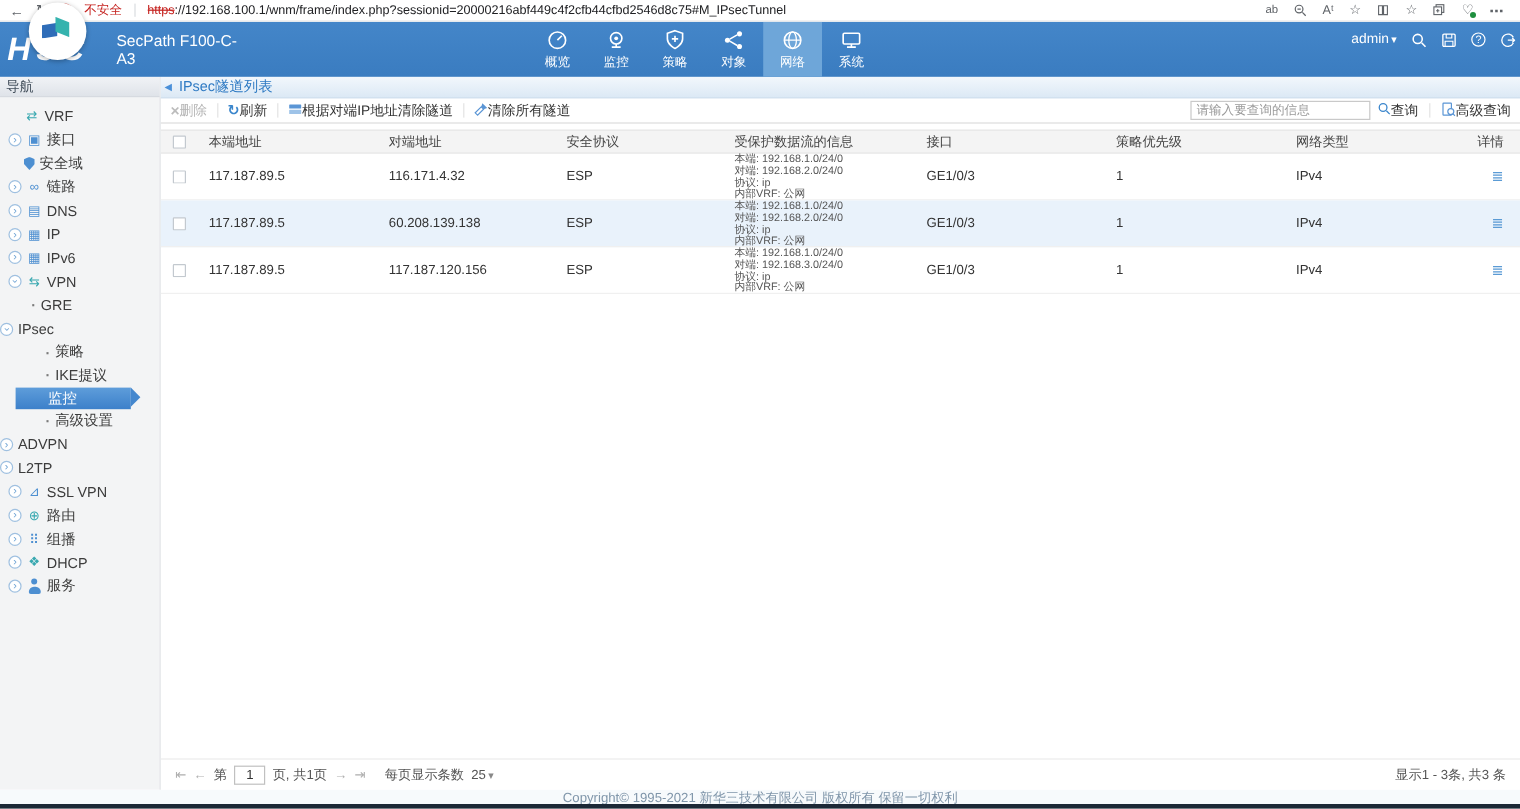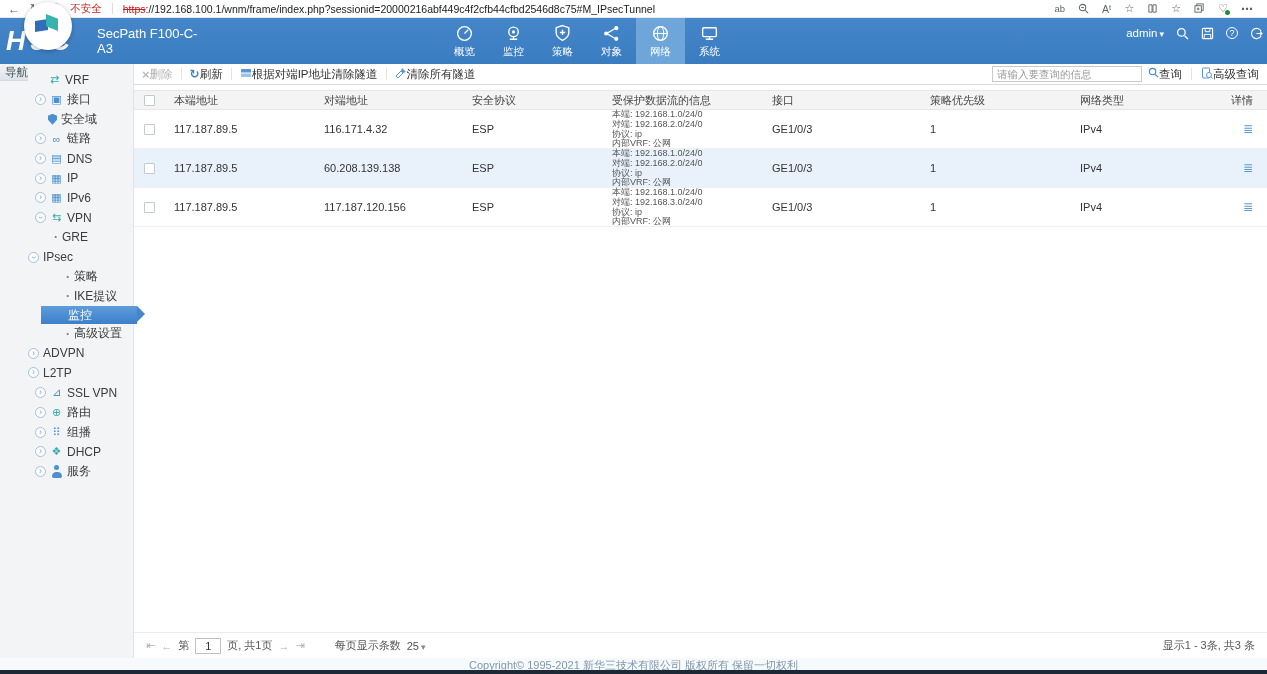--- a/index.html
+++ b/index.html
@@ -37,21 +37,21 @@
   .nav-tile.active{background:#6ea6d9}
   .nav-tile svg{display:block}
   .nav-tile .nlabel{font-size:10.5px;margin-top:2px}
   .header-right{position:absolute;right:0;top:0;height:30px;display:flex;align-items:center;gap:12px;padding-right:4px;font-size:11.5px;overflow:hidden}
   .caret::before{content:"▾";font-size:9px;margin-left:2px}
   .hicon{display:inline-flex;align-items:center;justify-content:center;cursor:pointer}
   .help-circle{width:12px;height:12px;border:1px solid #fff;border-radius:50%;font-size:9px;display:inline-flex;align-items:center;justify-content:center}
 
   
   .main-row{display:flex;height:594px}
-  .sidebar{width:134px;background:#f3f4f5;border-right:1px solid #e0e2e5;display:flex;flex-direction:row}
+  .sidebar{width:134px;background:#f3f4f5;border-right:1px solid #e0e2e5;display:flex;flex-direction:column}
   .sidebar-title{height:17px;background:linear-gradient(#f1f3f6,#dfe3e9);border-bottom:1px solid #d6dae0;font-size:11.5px;color:#44505c;display:flex;align-items:center;padding-left:5px;flex:0 0 auto}
   .nav-list{padding-top:6px}
   .nav-item{height:19.7px;display:flex;align-items:center;font-size:12px;color:#3c3c3c;cursor:pointer;gap:4px;white-space:nowrap}
   .lvl1{padding-left:7px}
   .lvl1n{padding-left:20px}
   .lvl2{}
   .lvl2b{padding-left:26px}
   .lvl3{padding-left:38px}
   .exp{width:11px;height:11px;border:1px solid #9fc0e0;border-radius:50%;color:#6fa3d4;font-size:9px;line-height:9px;display:inline-flex;align-items:center;justify-content:center;flex:0 0 auto;background:#fff}
   .exp::before{content:"›"}
@@ -108,21 +108,21 @@
   .c-net{width:150px}
   .c-det{flex:1;text-align:right;padding-right:14px}
   .cb{display:inline-block;width:11px;height:11px;border:1px solid #c3c9cf;background:#fff;border-radius:1px;vertical-align:middle}
   .det-icon{color:#5b9bd5;font-size:12px;cursor:pointer}
   .det-icon::before{content:"≣"}
 
   
   .pagebar{margin-top:auto;height:26px;border-top:1px solid #ececec;display:flex;align-items:center;font-size:11px;color:#555;padding:0 12px;gap:6px;flex:0 0 auto}
   .pg{color:#b0b0b0;font-size:11px;cursor:pointer}
   .page-input{width:26px;height:16px;border:1px solid #c0c0c0;text-align:center;font-size:11px;color:#333;font-family:inherit}
-  .perpage{margin-left:24px}
+  .perpage{margin-left:10px}
   .range{margin-left:auto;color:#555}
   .footer{height:12px;background:#f7fafc;text-align:center;font-size:11px;color:#8096aa;line-height:14px;overflow:hidden}
   .bottombar{height:4px;background:#1c2836}
 </style>
 </head>
 <body>
 
 <div class="browser-bar">
   <span class="bicon i-back"></span>
   <span class="bicon i-reload"></span>
@@ -347,20 +347,24 @@
         </div>
       <div class="nav-item lvl1">
           <span class="exp"></span>
           <span class="si si-service"></span>
           <span>服务</span>
         </div>
     </div>
   </aside>
 
   <div class="content">
+    <div class="tabbar">
+      <span class="collapse-arrow"></span>
+      <span>IPsec隧道列表</span>
+    </div>
 
     <div class="toolbar">
       <span class="tbtn disabled">
           <span class="t-del"></span>
           <span>删除</span>
         </span>
       <span class="sep"></span>
       <span class="tbtn">
           <span class="t-refresh"></span>
           <span>刷新</span>

